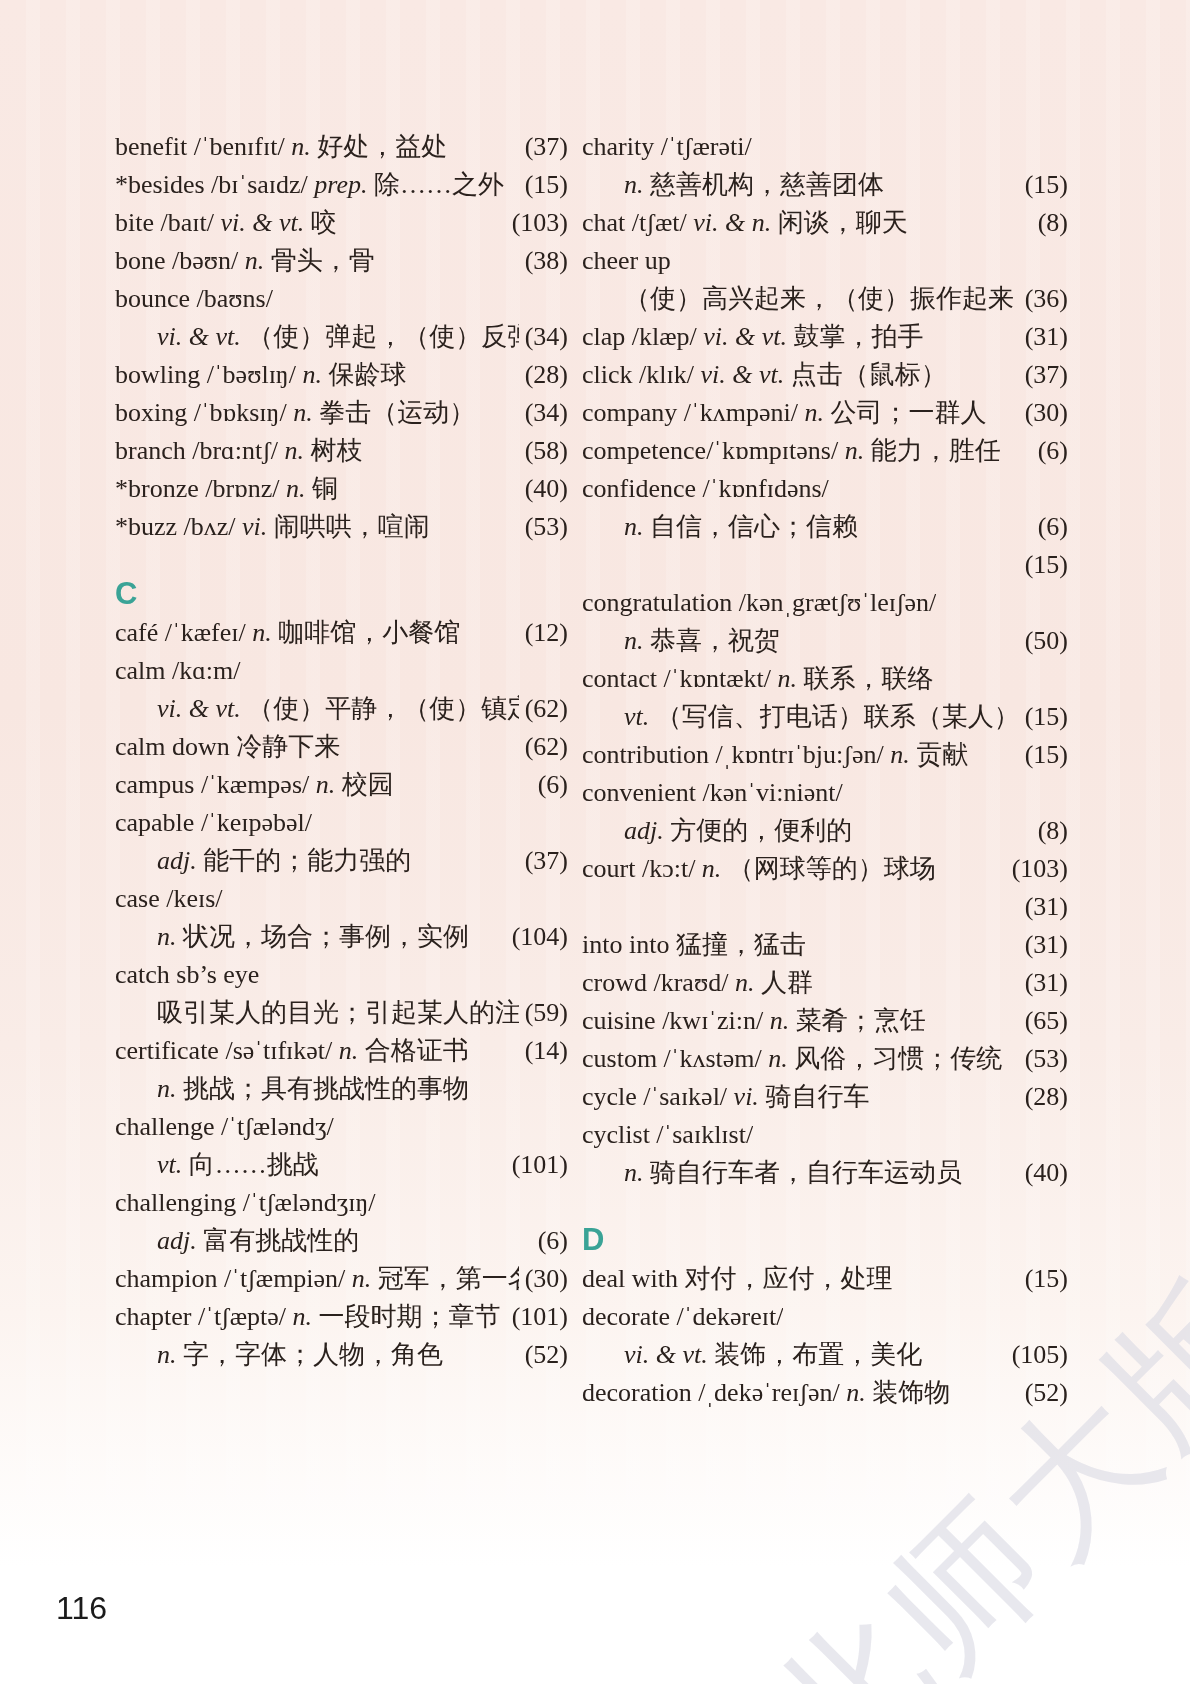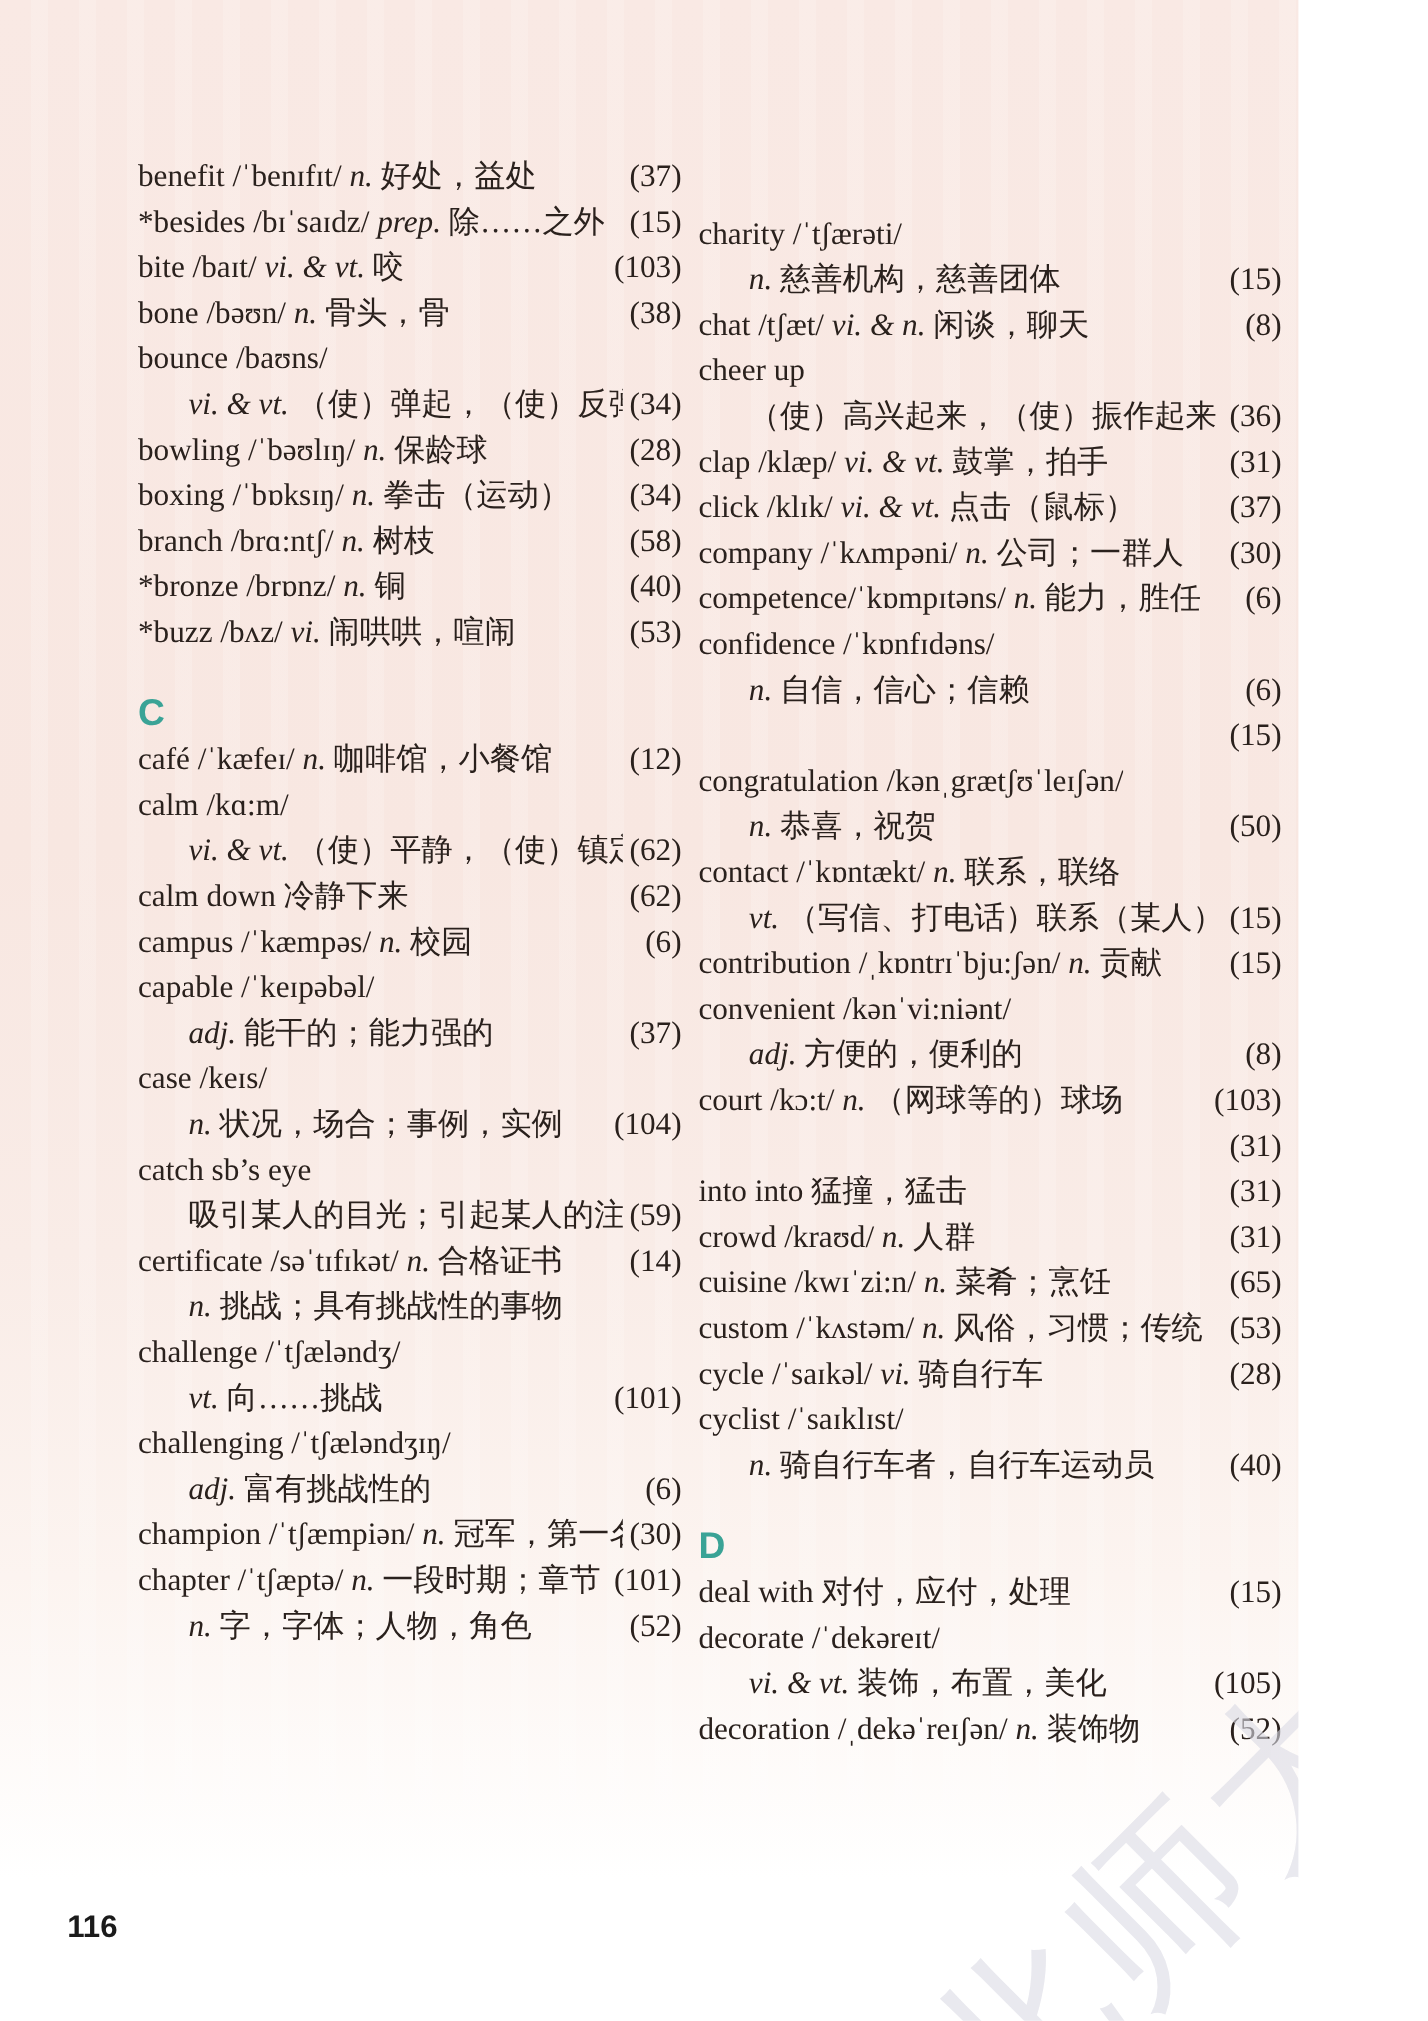--- a/index.html
+++ b/index.html
@@ -1,30 +1,30 @@
 <!DOCTYPE html>
 <html><head>
 <meta charset="utf-8">
 <style>
   html,body{margin:0;padding:0;}
   .page{
     position:relative;
-    width:1082px;height:1684px;
+    width:1190px;height:1684px;
     overflow:hidden;
     background:linear-gradient(180deg,#f9e9e4 0%,#f8e7e1 42%,#f9ece7 62%,#fcf4f0 78%,#ffffff 93%,#ffffff 100%);
     font-family:"Liberation Serif","DejaVu Serif",serif;
     color:#2a211d;
   }
   .page::before{
     content:"";position:absolute;inset:0;pointer-events:none;
     background:repeating-linear-gradient(90deg,rgba(255,255,255,0) 0 26px,rgba(255,255,255,0.16) 26px 40px);
   }
   .col{position:absolute;top:128px;}
   #col-left{left:115px;width:453px;}
-  #col-right{left:582px;width:486px;margin-top:48px;}
+  #col-right{left:582px;width:486px;}
   .line{
     display:flex;align-items:baseline;
     height:38px;line-height:38px;
     white-space:nowrap;font-size:26px;
   }
   .line .txt{flex:0 1 auto;overflow:hidden;}
   .line .num{flex:1 0 auto;text-align:right;padding-left:6px;}
   .line.indent{padding-left:42px;}
   .pos{font-style:italic;}
   .sec-header{
@@ -38,21 +38,21 @@
     text-align:center;white-space:nowrap;
     font-family:"DejaVu Sans","Liberation Sans",sans-serif;
     font-size:150px;letter-spacing:8px;
     color:#dadae4;opacity:0.6;
     transform:rotate(-45deg);
     pointer-events:none;
   }
   .pagenum{
     position:absolute;left:56px;top:1590px;
     font-family:"Liberation Sans","DejaVu Sans",sans-serif;
-    font-weight:bold;font-size:26px;color:#1b1b1b;
+    font-weight:normal;font-size:32px;color:#1b1b1b;
   }
 </style>
 </head>
 <body>
 
 <div class="page">
   <div class="col" id="col-left">
       <div class="line">
         <span class="txt"><span>benefit /ˈbenɪfɪt/ </span><span class="pos">n.</span><span> 好处，益处</span></span>
         <span class="num">(37)</span>

